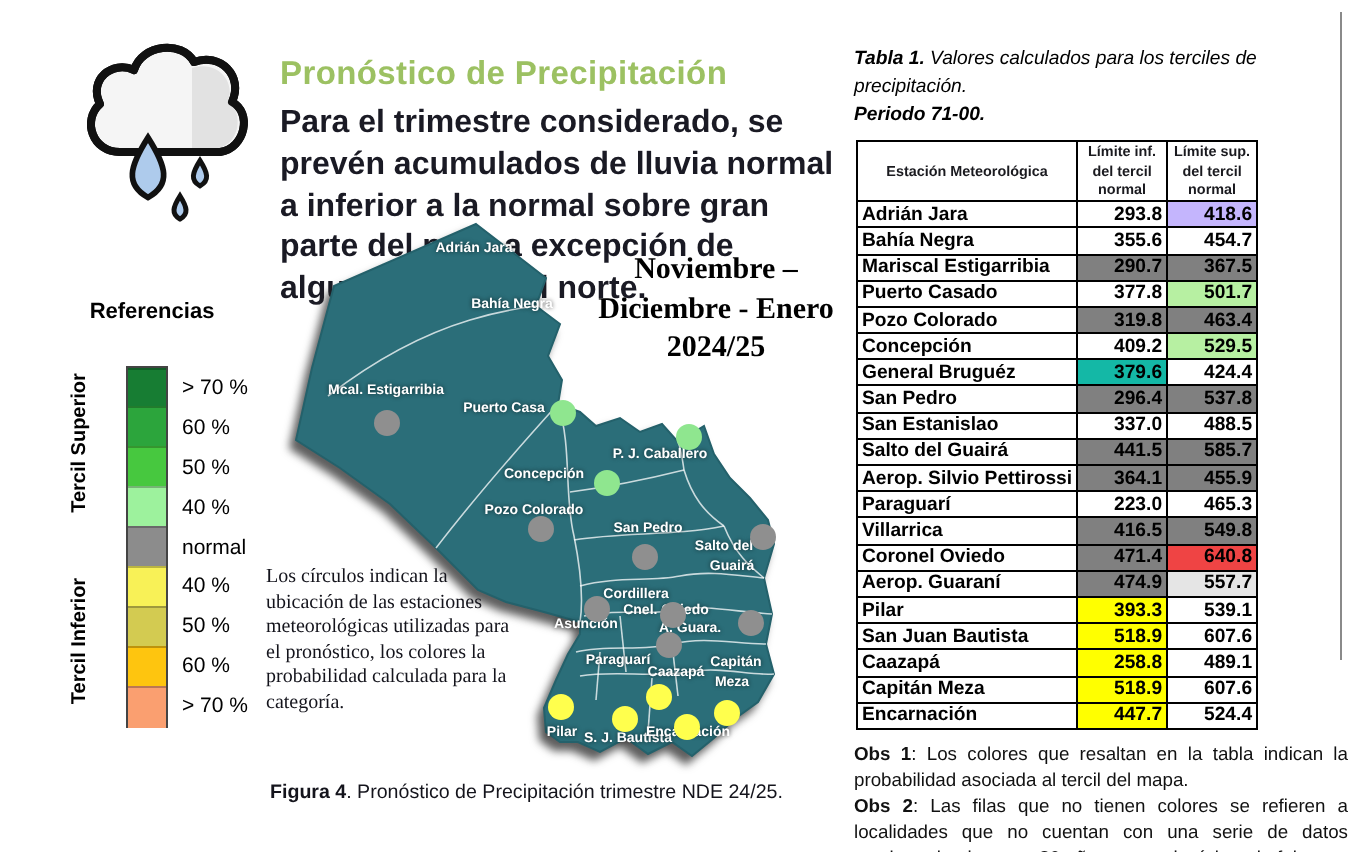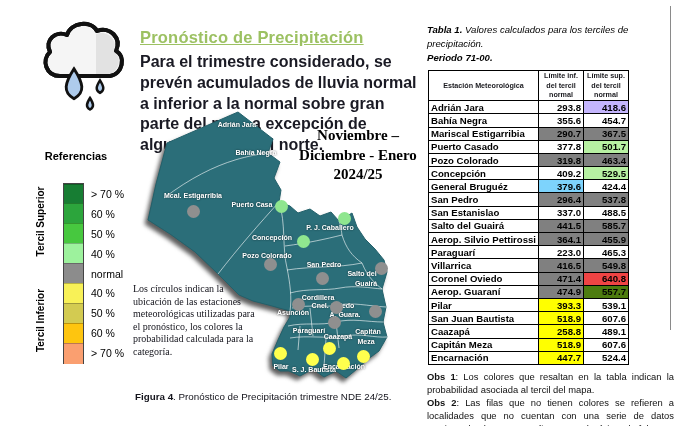--- a/index.html
+++ b/index.html
@@ -63,21 +63,21 @@
   <svg width="100" height="100" viewBox="0 0 100 100">
     <path d="M 24,62 C 10,62 5,46 14,38 C 8,26 20,16 31,21 C 35,8 55,6 61,17 C 74,12 86,24 80,37 C 90,42 87,60 74,62 Z" fill="#F5F5F5" stroke="#111" stroke-width="4" stroke-linejoin="round"></path>
     <path d="M 60,20 C 72,16 82,26 78,37 C 86,42 84,58 73,60 L 60,60 Z" fill="#E2E2E2" stroke="none"></path>
     <path d="M 24,62 C 10,62 5,46 14,38 C 8,26 20,16 31,21 C 35,8 55,6 61,17 C 74,12 86,24 80,37 C 90,42 87,60 74,62 Z" fill="none" stroke="#111" stroke-width="4" stroke-linejoin="round"></path>
     <path d="M 0,-14 C 7,-3 9,4 0,9 C -9,4 -7,-3 0,-14 Z" transform="translate(38,73) scale(1.3)" fill="#AECBEC" stroke="#111" stroke-width="2.2"></path>
     <path d="M 0,-14 C 7,-3 9,4 0,9 C -9,4 -7,-3 0,-14 Z" transform="translate(64,74) scale(0.55)" fill="#AECBEC" stroke="#111" stroke-width="4.5"></path>
     <path d="M 0,-14 C 7,-3 9,4 0,9 C -9,4 -7,-3 0,-14 Z" transform="translate(54,91) scale(0.5)" fill="#AECBEC" stroke="#111" stroke-width="5"></path>
   </svg>
 </div>
 
-<div class="abs main-title" style="color: rgb(156, 193, 98); text-decoration: underline;">Pronóstico de Precipitación</div>
+<div class="abs main-title" style="color: rgb(156, 193, 98);">Pronóstico de Precipitación</div>
 <div class="abs intro">Para el trimestre considerado, se prevén acumulados de lluvia normal a inferior a la normal sobre gran parte del país, a excepción de algunas áreas del norte.</div>
 
 <div class="abs period">
   <div>Noviembre – Diciembre - Enero</div>
   <div>2024/25</div>
 </div>
 
 <div class="abs ref-title">Referencias</div>
 <div class="abs vlabel" style="left:0px; top:216px;">Tercil Superior</div>
 <div class="abs vlabel" style="left:0px; top:315px;">Tercil Inferior</div>
@@ -242,21 +242,21 @@
         <td class="tval" style="background: rgb(128, 128, 128);">319.8</td>
         <td class="tval" style="background: rgb(128, 128, 128);">463.4</td>
       </tr>
     <tr>
         <td class="tname">Concepción</td>
         <td class="tval" style="background: rgb(255, 255, 255);">409.2</td>
         <td class="tval" style="background: rgb(183, 240, 162);">529.5</td>
       </tr>
     <tr>
         <td class="tname">General Bruguéz</td>
-        <td class="tval" style="background: #7dd3fc;">379.6</td>
+        <td class="tval" style="background: #14b8a6;">379.6</td>
         <td class="tval" style="background: rgb(255, 255, 255);">424.4</td>
       </tr>
     <tr>
         <td class="tname">San Pedro</td>
         <td class="tval" style="background: rgb(128, 128, 128);">296.4</td>
         <td class="tval" style="background: rgb(128, 128, 128);">537.8</td>
       </tr>
     <tr>
         <td class="tname">San Estanislao</td>
         <td class="tval" style="background: rgb(255, 255, 255);">337.0</td>
@@ -283,21 +283,21 @@
         <td class="tval" style="background: rgb(128, 128, 128);">549.8</td>
       </tr>
     <tr>
         <td class="tname">Coronel Oviedo</td>
         <td class="tval" style="background: rgb(128, 128, 128);">471.4</td>
         <td class="tval" style="background: #ef4444;">640.8</td>
       </tr>
     <tr>
         <td class="tname">Aerop. Guaraní</td>
         <td class="tval" style="background: rgb(128, 128, 128);">474.9</td>
-        <td class="tval" style="background: #4d7c0f;">557.7</td>
+        <td class="tval" style="background: #e5e5e5;">557.7</td>
       </tr>
     <tr>
         <td class="tname">Pilar</td>
         <td class="tval" style="background: rgb(255, 255, 0);">393.3</td>
         <td class="tval" style="background: rgb(255, 255, 255);">539.1</td>
       </tr>
     <tr>
         <td class="tname">San Juan Bautista</td>
         <td class="tval" style="background: rgb(255, 255, 0);">518.9</td>
         <td class="tval" style="background: rgb(255, 255, 255);">607.6</td>

